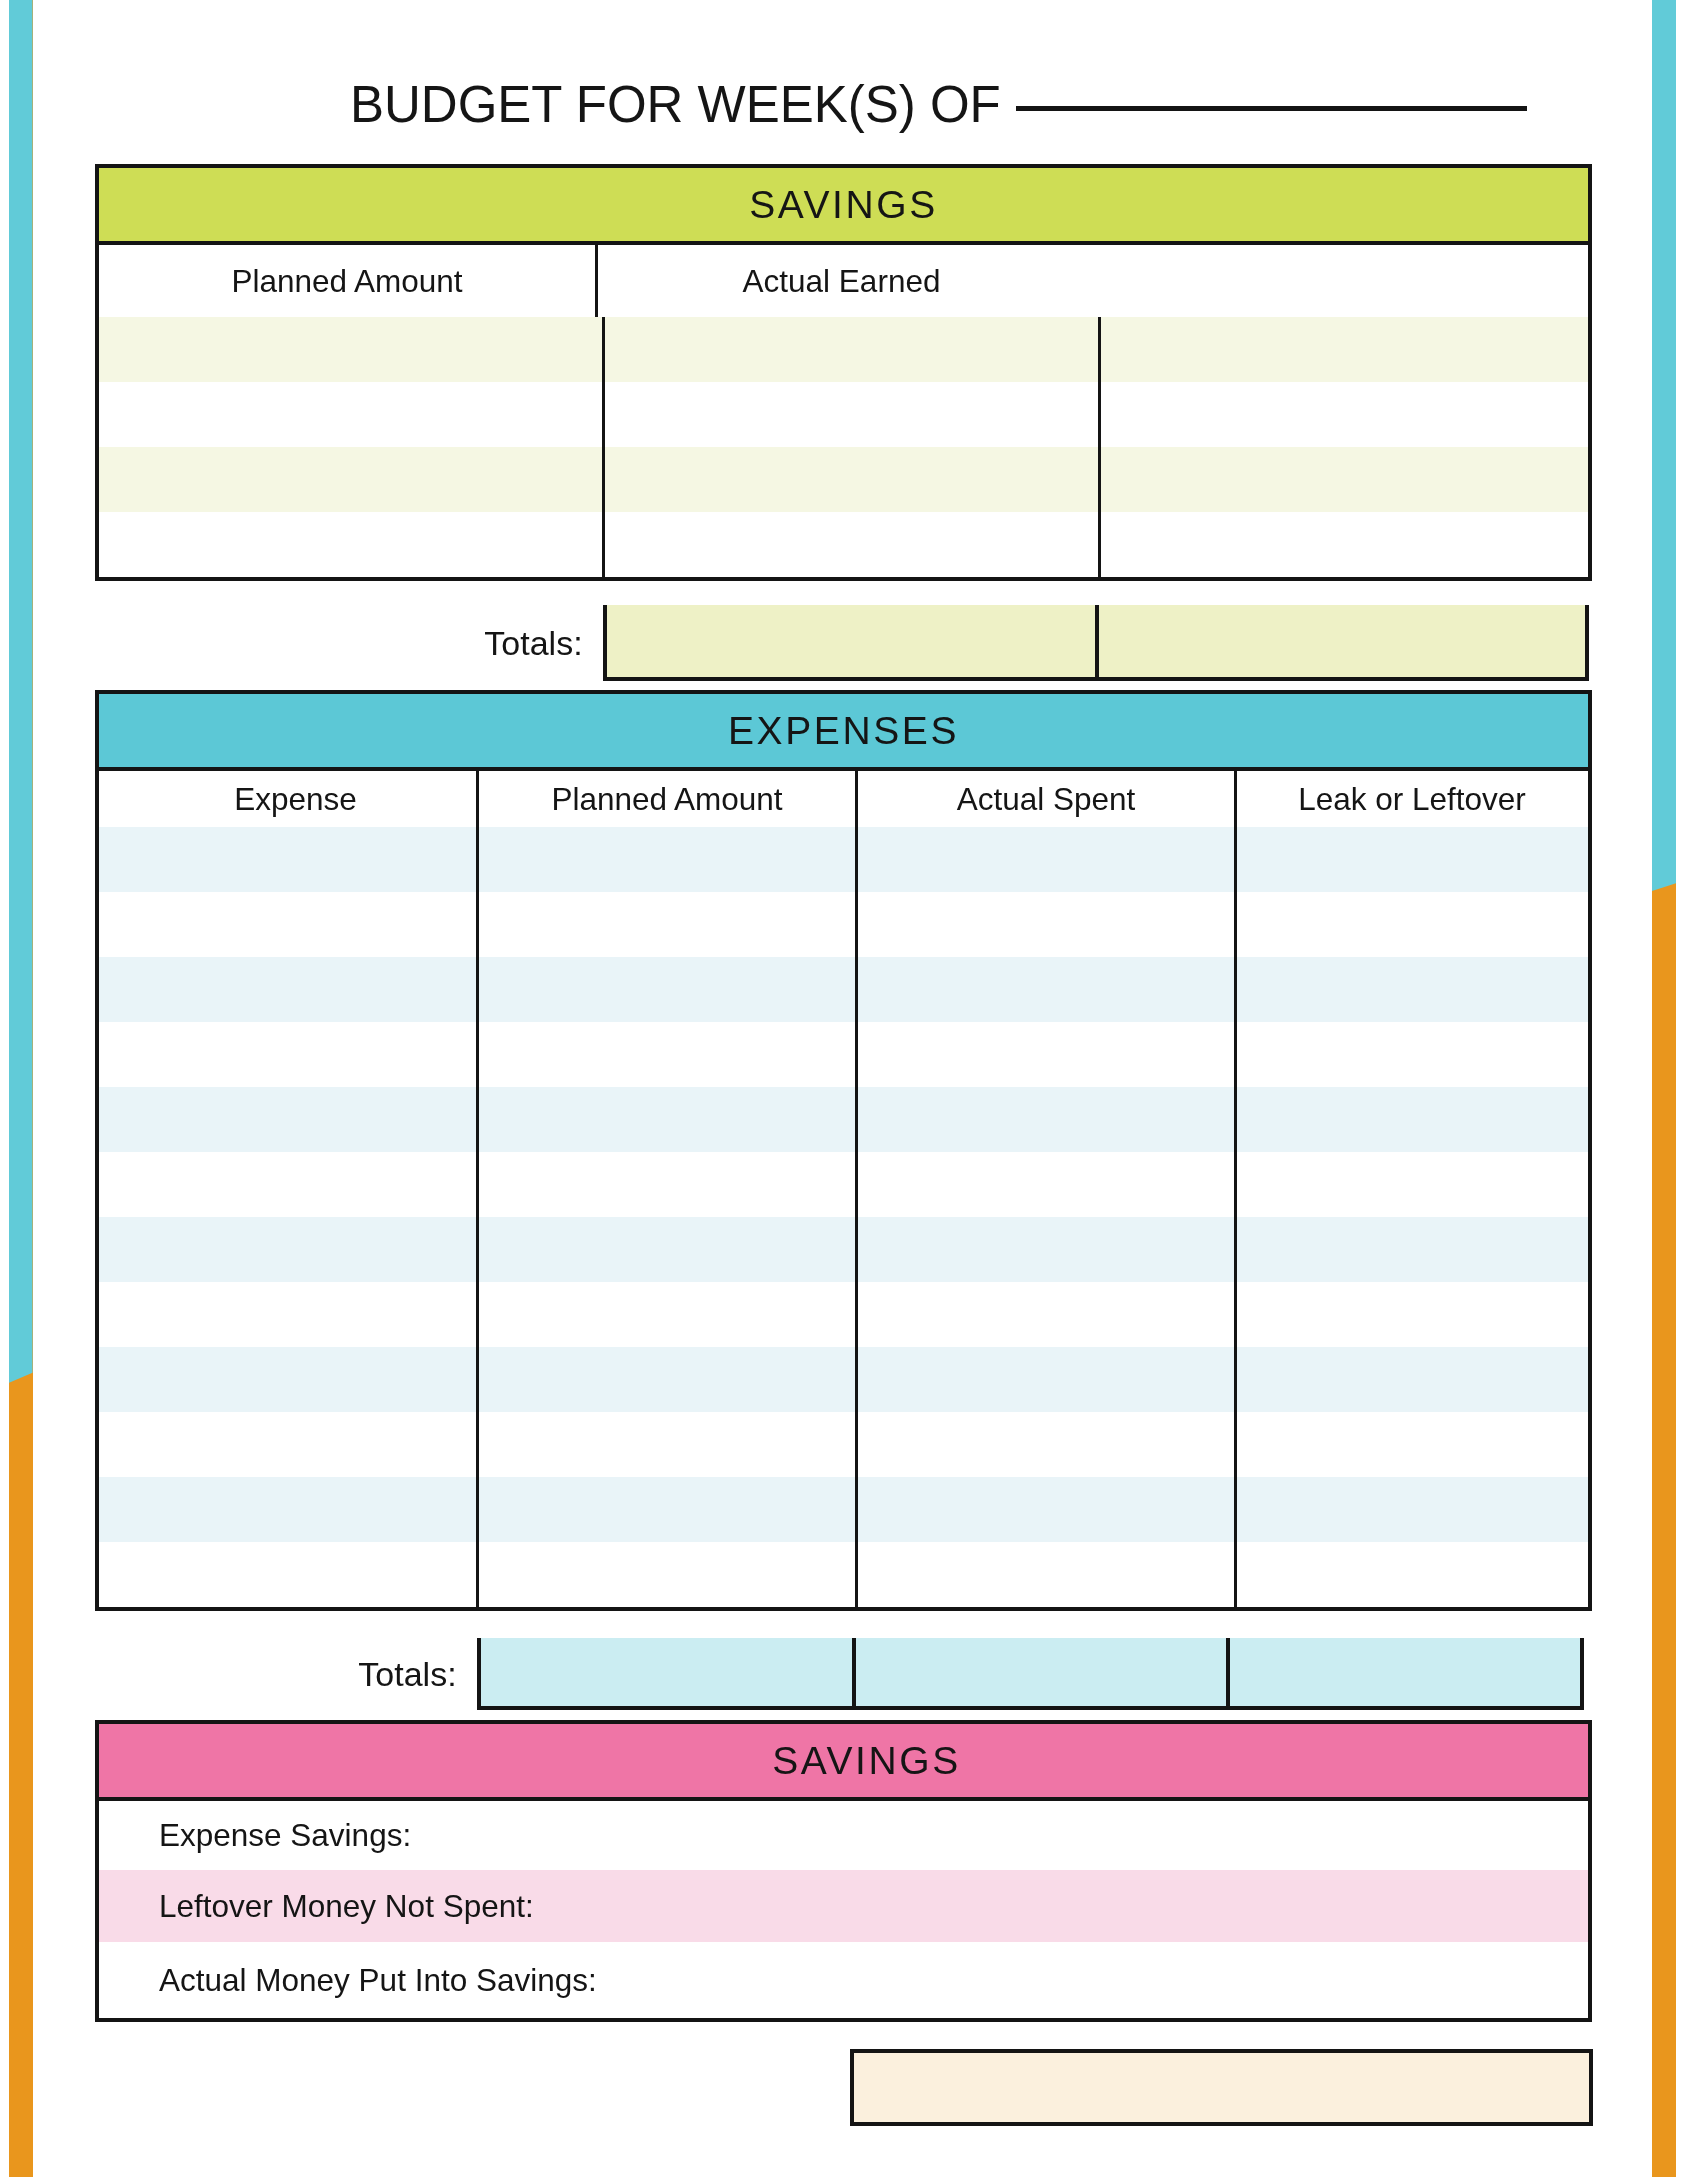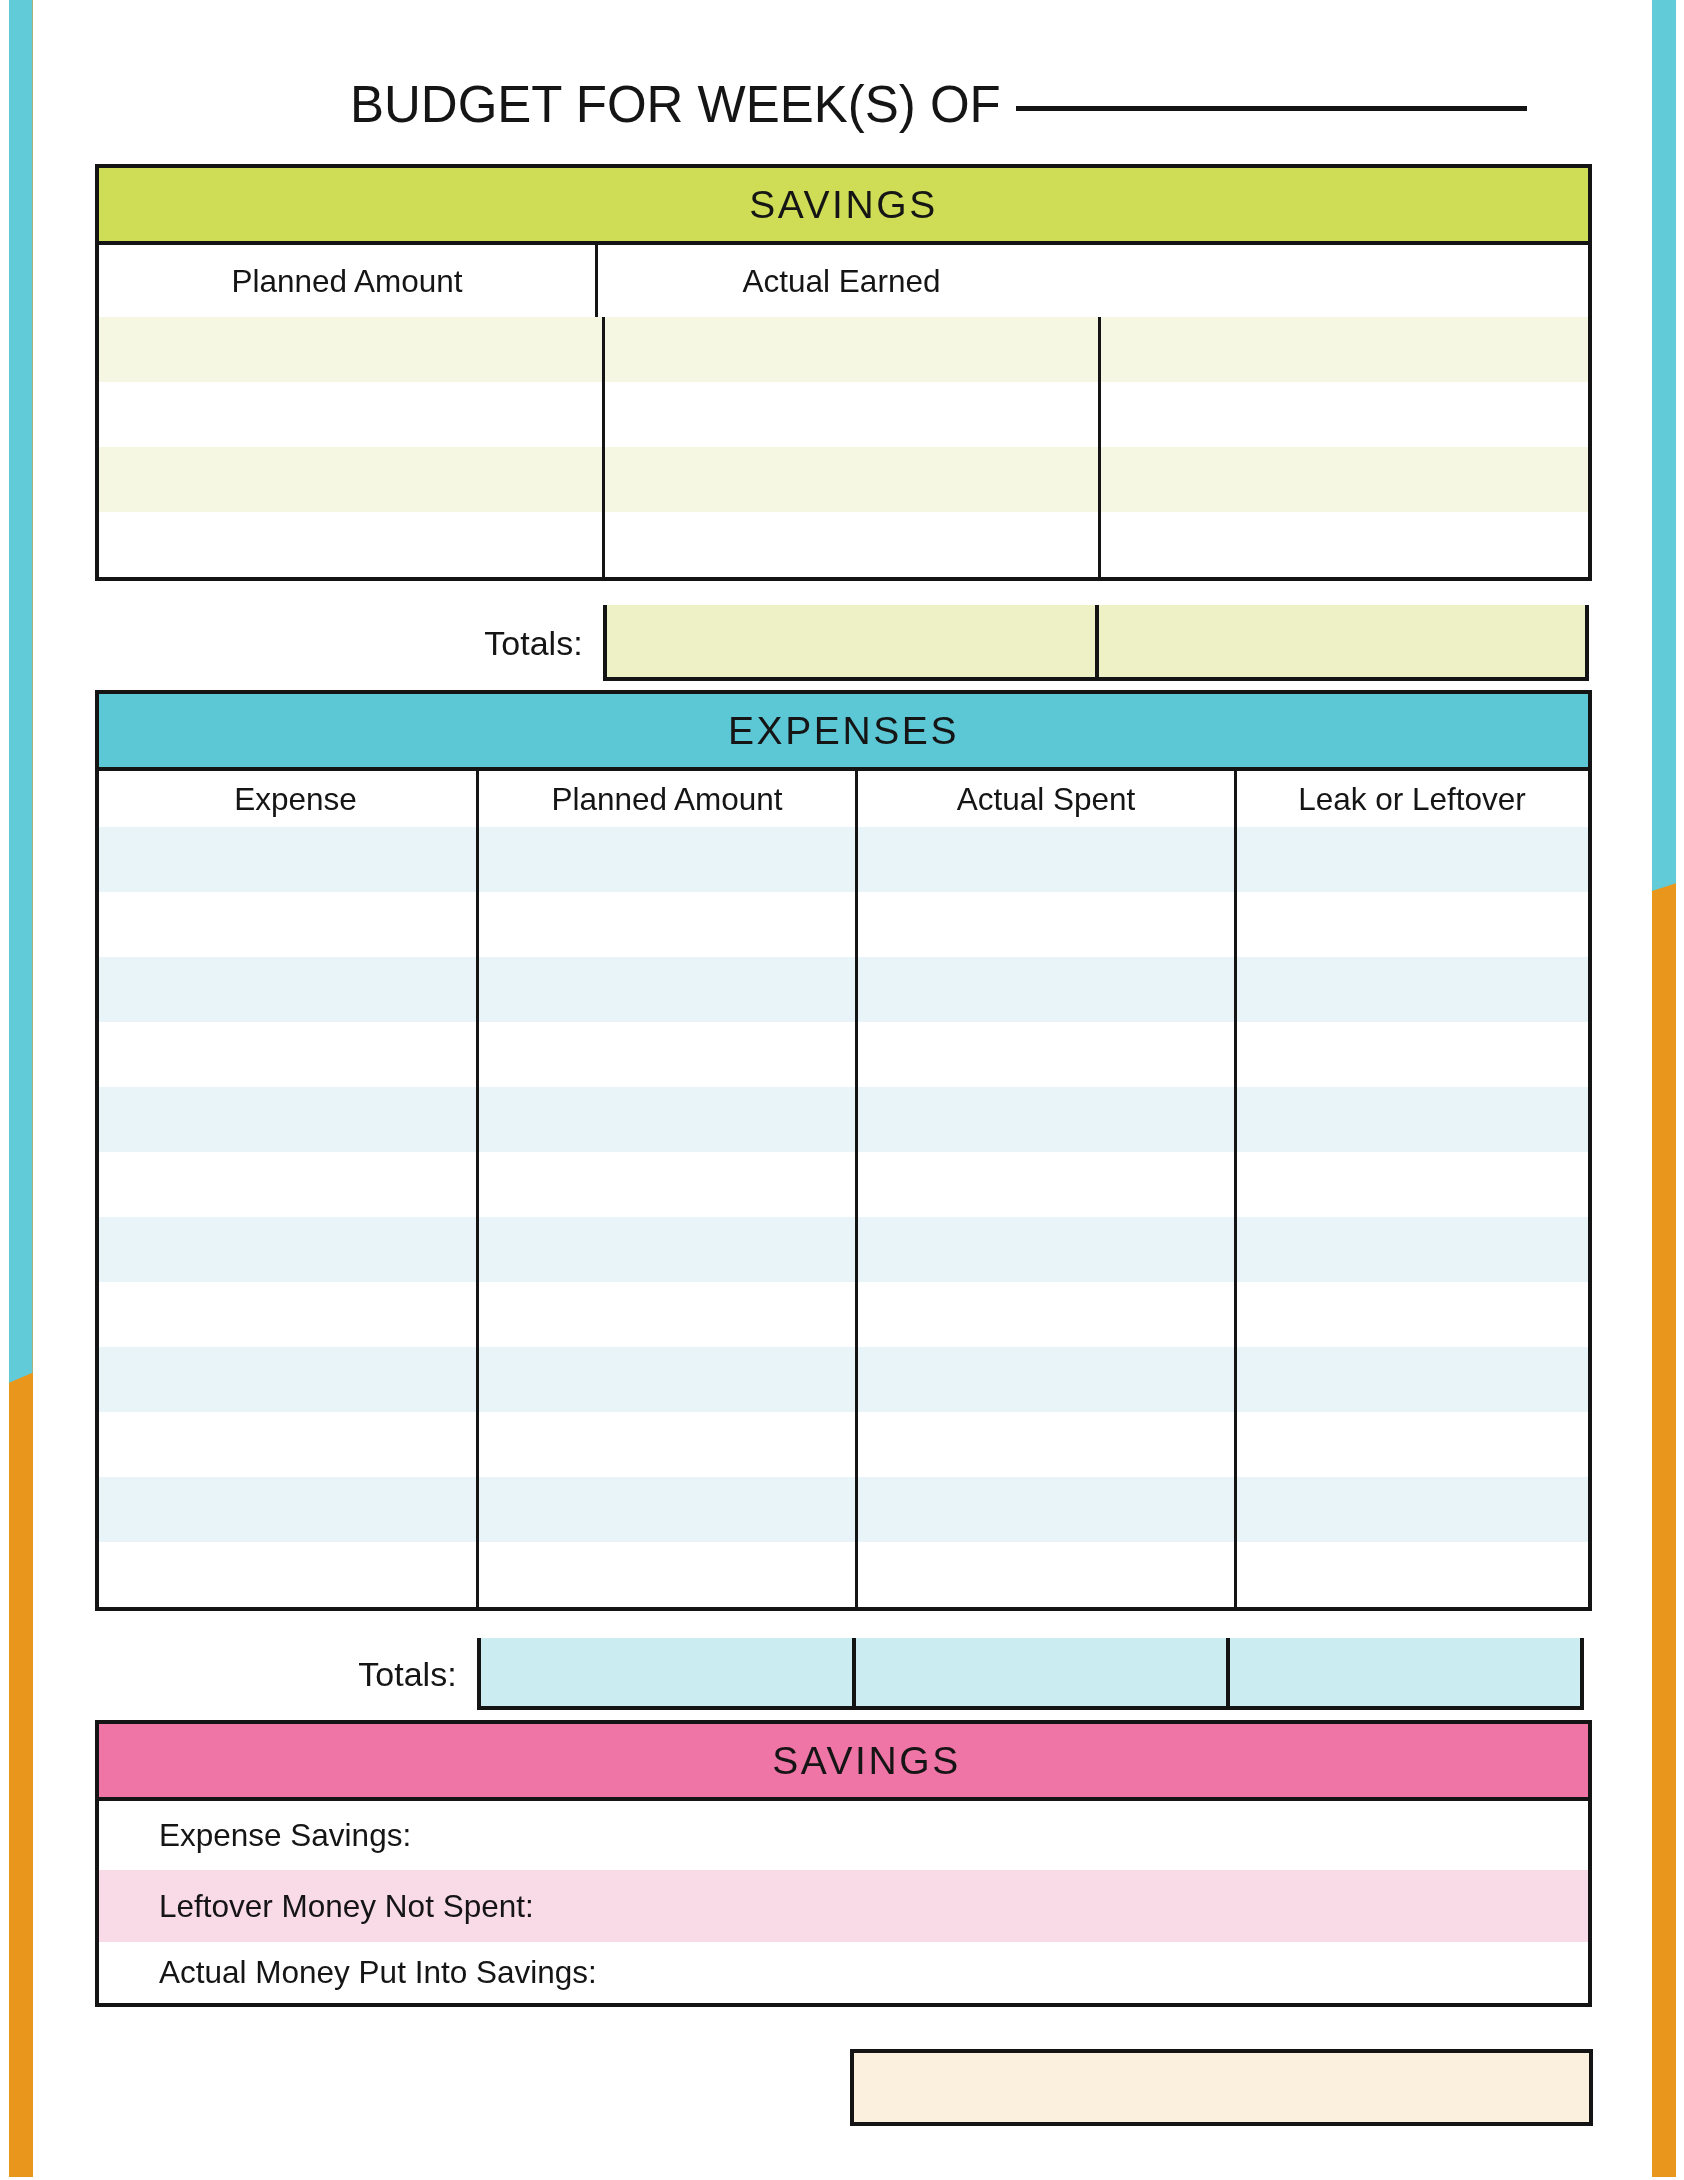--- a/index.html
+++ b/index.html
@@ -61,21 +61,21 @@
   .income-totals .tcell:last-child{width:494px;}
   .expense-totals .tcell{width:379px;background:var(--expenses-total);}
   .expense-totals .tcell:last-child{width:358px;}
 
   
   .savings-box{top:1720px;}
   .savings-box .sec-header{background:var(--savings-pink);padding-left:46px;}
   .srow{display:flex;align-items:center;box-sizing:border-box;padding-left:60px;font-size:31.5px;}
   .srow-1{height:69px;}
   .srow-2{height:72px;background:var(--savings-row);}
-  .srow-3{height:61px;gap:30px;}
+  .srow-3{height:76px;gap:30px;}
   .fill-area{flex:1;height:100%;}
 
   
   .carry-label{position:absolute;left:95px;top:2049px;width:746px;height:77px;display:flex;
                align-items:center;justify-content:flex-end;font-size:31.5px;}
   .carry-box{position:absolute;left:850px;top:2049px;width:743px;height:77px;box-sizing:border-box;
              background:var(--carryover-fill);border:4.3px solid #141414;}
 </style>
 </head>
 <body>

